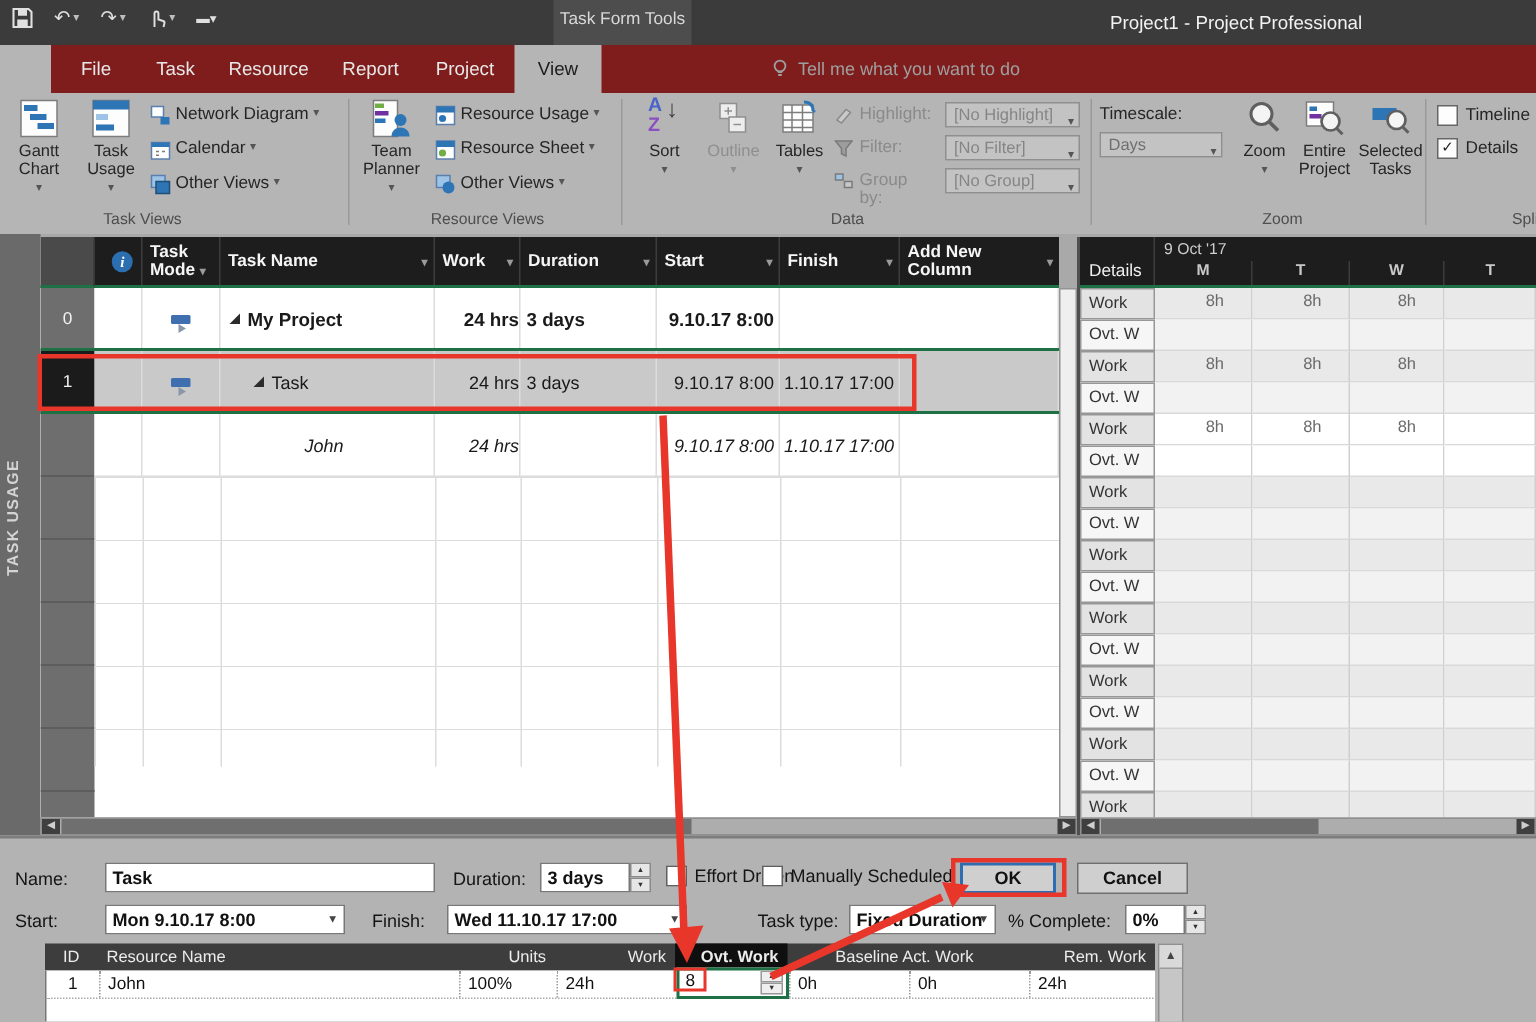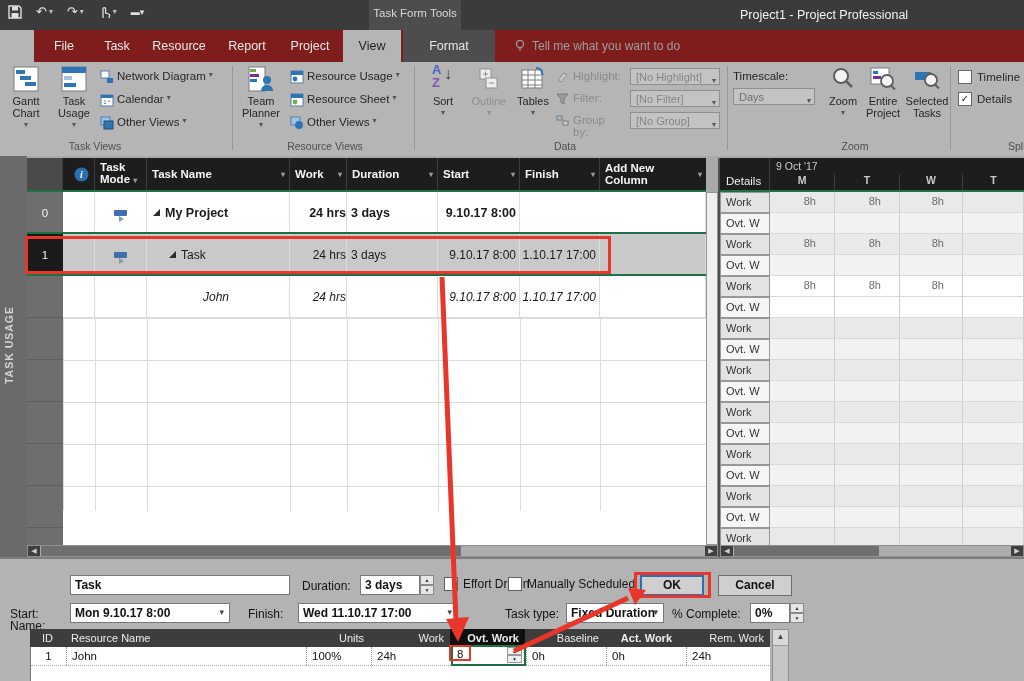--- a/index.html
+++ b/index.html
@@ -157,21 +157,20 @@
     <span id="win-title">Project1  -  Project Professional</span>
   </div>
 
   <div id="tabrow">
     <span class="tab" style="left:8px;width:44px;">File</span>
     <span class="tab" style="left:60px;width:46px;">Task</span>
     <span class="tab" style="left:112px;width:66px;">Resource</span>
     <span class="tab" style="left:184px;width:58px;">Report</span>
     <span class="tab" style="left:247px;width:58px;">Project</span>
     <span class="tab sel" style="left:309px;width:58px;">View</span>
-    <span class="tab" style="left:369px;width:92px;background:#4d4d4d;">Format</span>
     <span id="tellme">
       <svg width="12" height="14" viewBox="0 0 12 14">
           <circle cx="6" cy="5" r="3.6" fill="none" stroke="#9f9f9f" stroke-width="1.2"></circle>
           <path d="M4.5 9 h3 M4.8 11 h2.4" stroke="#9f9f9f" stroke-width="1.2"></path>
         </svg>
       <span>Tell me what you want to do</span>
     </span>
   </div>
 
   <div id="ribbon">
@@ -606,21 +605,21 @@
       <span class="sb-arrow" style="right:0;">▶</span>
     </div>
     <div class="hscroll" style="left:720px;width:304px;">
       <span class="sb-arrow" style="left:0;">◀</span>
       <span class="sb-thumb" style="left:13px;width:145px;"></span>
       <span class="sb-arrow" style="right:0;">▶</span>
     </div>
   </div>
 
   <div id="formpane">
-    <span class="flabel" style="left:10px;top:20px;margin-top:40px;">Name:</span>
+    <span class="flabel" style="left:10px;top:20px;">Name:</span>
     <div class="finput" style="left:70px;top:16px;width:220px;">Task</div>
     <span class="flabel" style="left:302px;top:20px;">Duration:</span>
     <div class="finput" style="left:360px;top:16px;width:60px;">3 days</div>
     <div class="spin" style="left:420px;top:16px;">
         <div>▲</div>
         <div>▼</div>
       </div>
     <div class="fchk" style="left:444px;top:18px;">
       <span class="box"></span>
       <span>Effort Driven</span>
@@ -645,21 +644,21 @@
         <div>▼</div>
       </div>
 
     <div id="bgrid-hdr">
       <div class="bh" style="left:0;width:35px;text-align:center;">ID</div>
       <div class="bh" style="left:35px;width:240px;">Resource Name</div>
       <div class="bh right" style="left:275px;width:65px;">Units</div>
       <div class="bh right" style="left:340px;width:80px;">Work</div>
       <div class="bh right selcol" style="left:420px;width:75px;">Ovt. Work</div>
       <div class="bh right" style="left:495px;width:80px;">Baseline Work</div>
-      <div class="bh right" style="left:568px;width:80px;font-weight:bold;">Act. Work</div>
+      <div class="bh right" style="left:545px;width:80px;">Act. Work</div>
       <div class="bh right" style="left:655px;width:85px;">Rem. Work</div>
     </div>
     <div id="bgrid-body">
       <div class="bc" style="left:0;width:35px;text-align:center;border-left:none;">1</div>
       <div class="bc" style="left:35px;width:240px;">John</div>
       <div class="bc" style="left:275px;width:65px;">100%</div>
       <div class="bc" style="left:340px;width:80px;">24h</div>
       <div class="bc" style="left:495px;width:80px;">0h</div>
       <div class="bc" style="left:575px;width:80px;">0h</div>
       <div class="bc" style="left:655px;width:85px;">24h</div>

